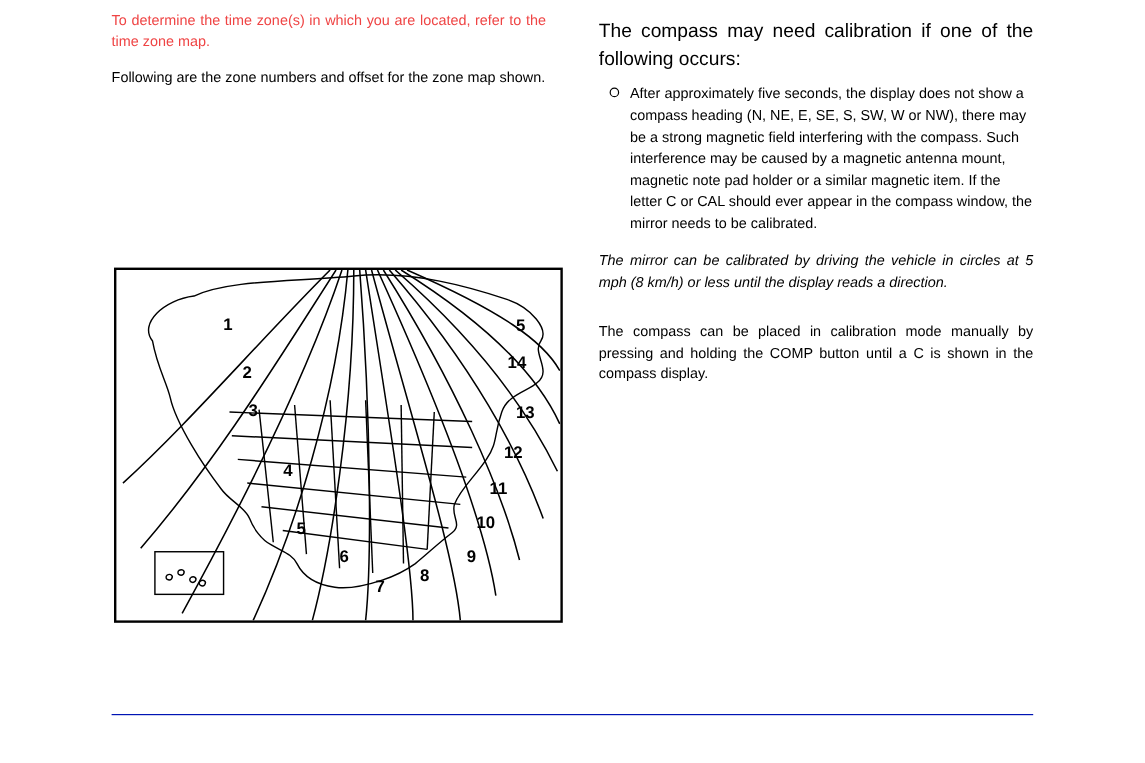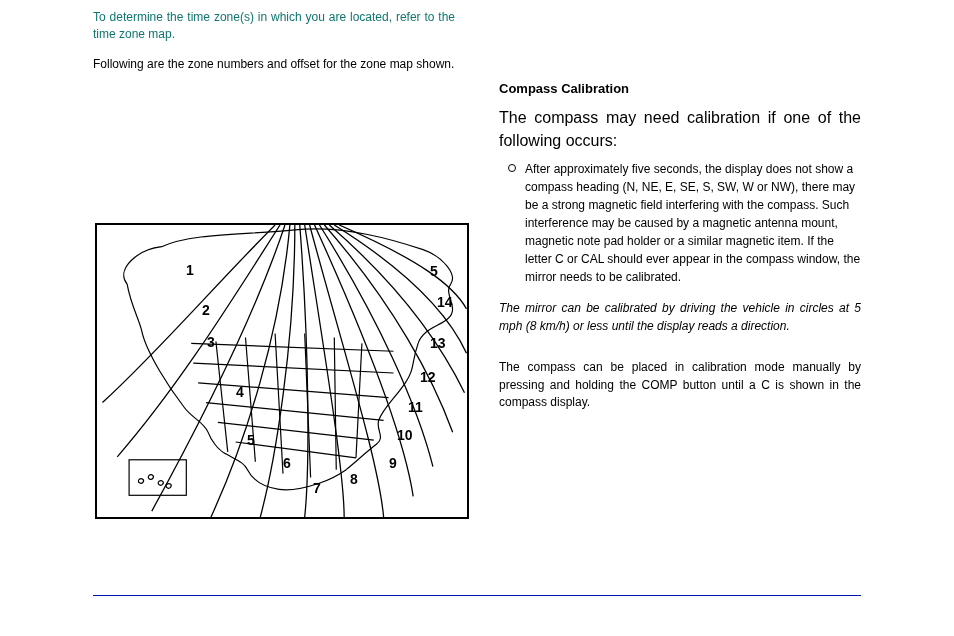--- a/index.html
+++ b/index.html
@@ -45,29 +45,29 @@
   .r4  { left: 236px; top: 384px; }
   .r5  { left: 247px; top: 432px; }
   .r6  { left: 283px; top: 455px; }
   .r7  { left: 313px; top: 480px; }
   .r8  { left: 350px; top: 471px; }
   .r9  { left: 389px; top: 455px; }
   .r10 { left: 397px; top: 427px; }
   .r11 { left: 408px; top: 399px; }
   .r12 { left: 420px; top: 369px; }
   .r13 { left: 430px; top: 335px; }
-  .r14 { left: 437px; top: 294px; }
+  .r14 { left: 423px; top: 294px; }
   .r15 { left: 430px; top: 263px; }
 
   .p-left-1 {
     font-size: 12px;
     line-height: 1.45;
     text-align: justify;
     margin-top: 4px;
-    color: #0f766e;
+    color: #ef4444;
   }
   .p-left-2 {
     font-size: 12px;
     line-height: 1.45;
     text-align: justify;
     margin-top: 12px;
   }
   .h-right {
     font-size: 13px;
     font-weight: 700;
@@ -120,21 +120,20 @@
 <body>
 
 <div class="rule"></div>
 
 <div class="columns">
   <div class="col">
     <p class="p-left-1">To determine the time zone(s) in which you are located, refer to the time zone map.</p>
     <p class="p-left-2">Following are the zone numbers and offset for the zone map shown.</p>
   </div>
   <div class="col">
-    <h3 class="h-right">Compass Calibration</h3>
     <p class="p-right-1">The compass may need calibration if one of the following occurs:</p>
     <div class="li-right">After approximately five seconds, the display does not show a compass heading (N, NE, E, SE, S, SW, W or NW), there may be a strong magnetic field interfering with the compass. Such interference may be caused by a magnetic antenna mount, magnetic note pad holder or a similar magnetic item. If the letter C or CAL should ever appear in the compass window, the mirror needs to be calibrated.</div>
     <p class="p-right-2">The mirror can be calibrated by driving the vehicle in circles at 5 mph (8 km/h) or less until the display reads a direction.</p>
     <p class="p-right-3">The compass can be placed in calibration mode manually by pressing and holding the COMP button until a C is shown in the compass display.</p>
   </div>
 </div>
 
 <div class="map-box">
   <svg viewBox="0 0 374 296">
 

